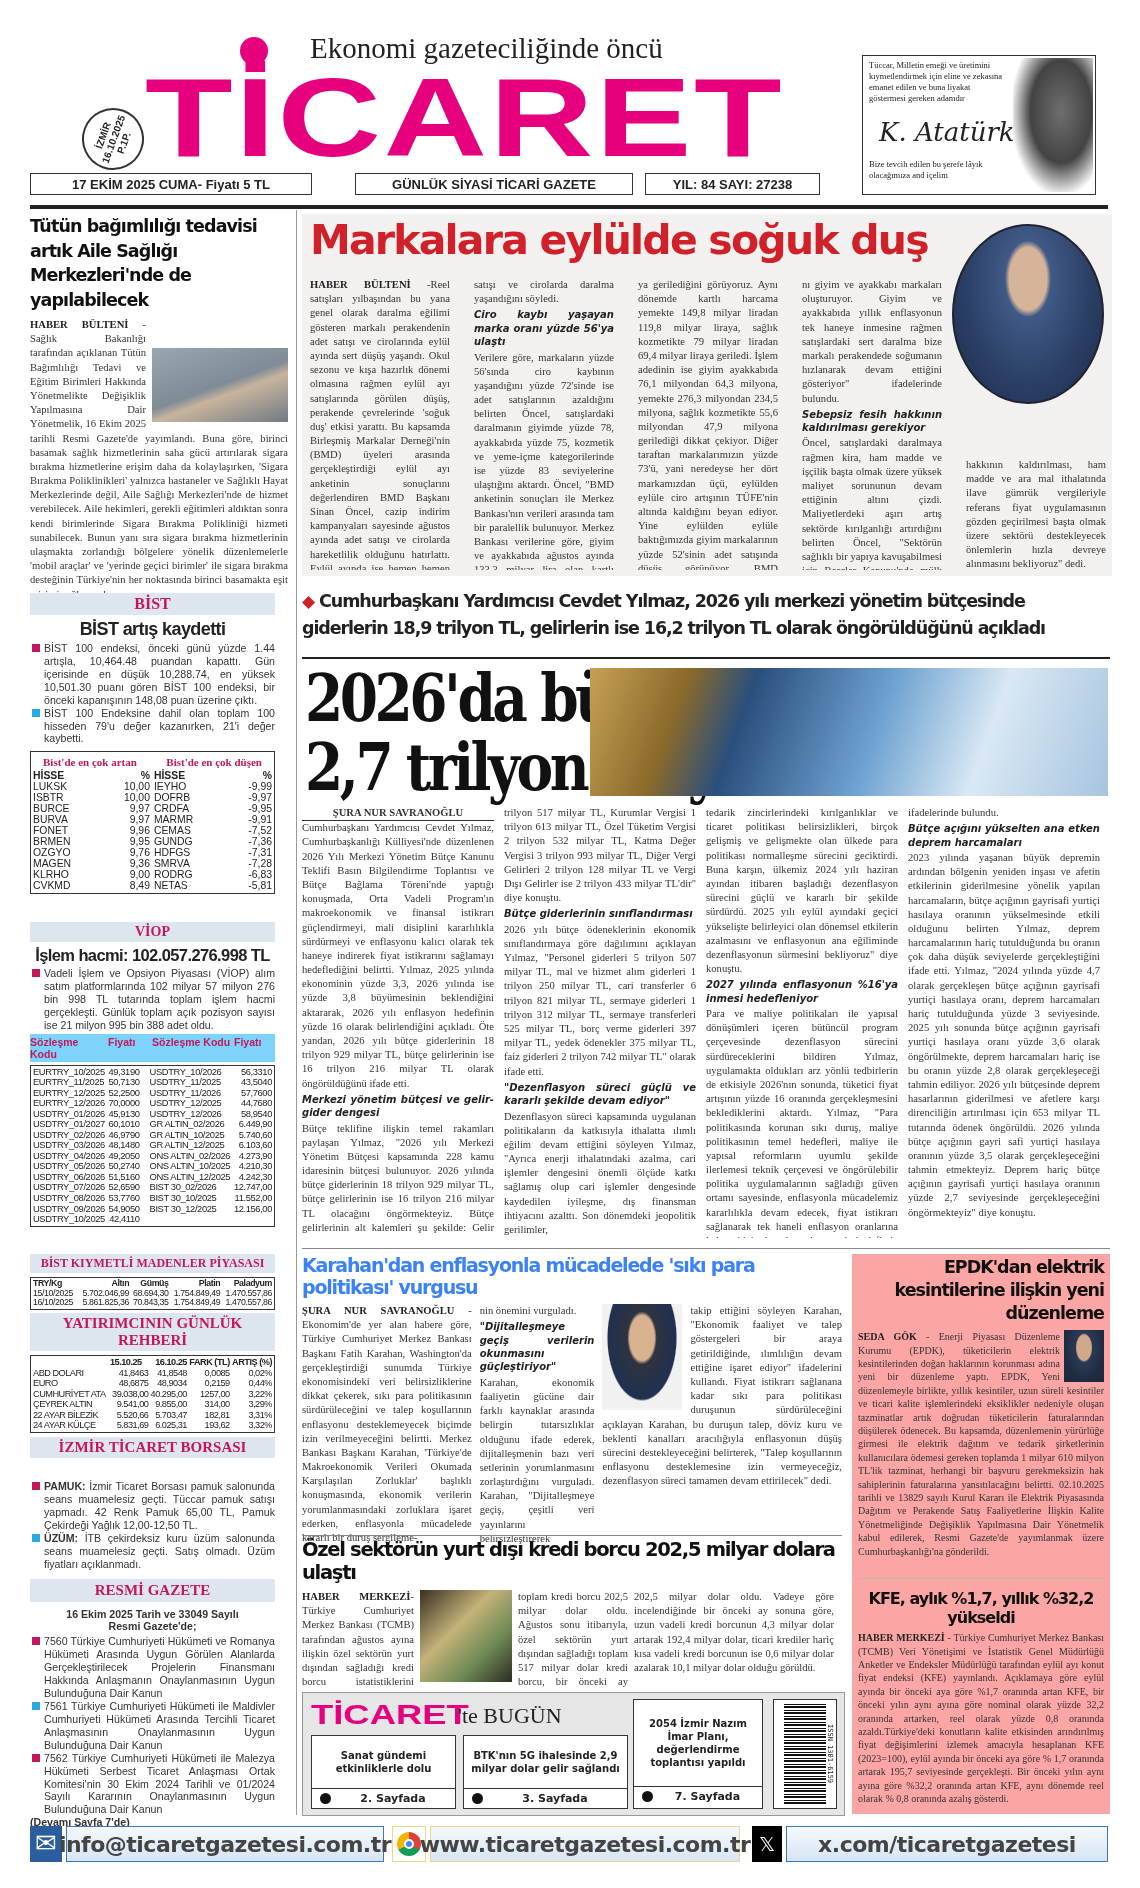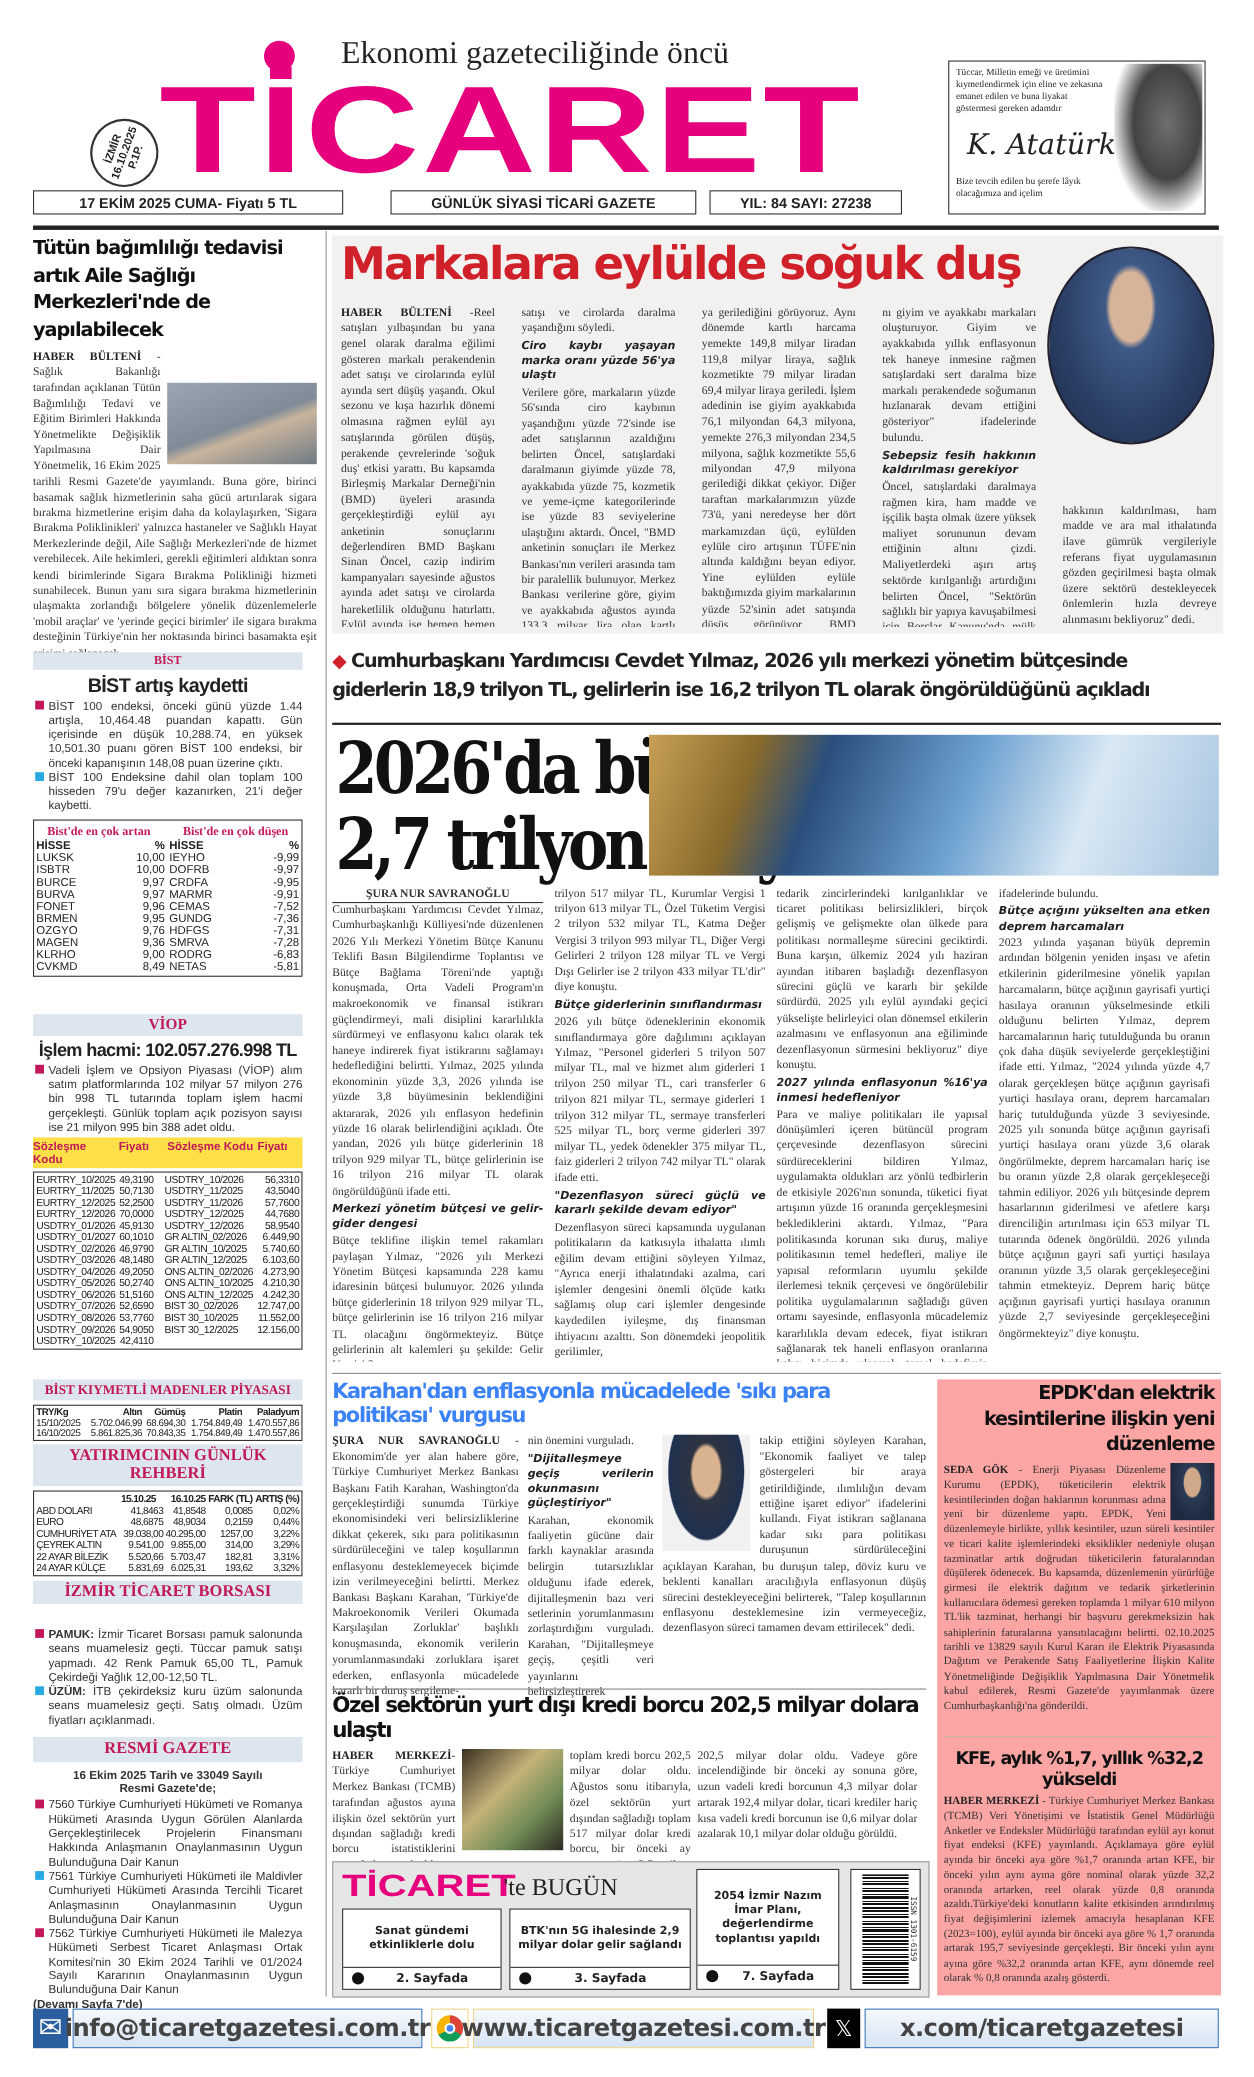--- a/index.html
+++ b/index.html
@@ -56,21 +56,21 @@
 <div class="abs" style="left:30px;top:214px;width:258px;">
   <div class="headline-sans" style="font-size:17.5px;line-height:1.4;color:#111;font-family:'DejaVu Sans',sans-serif;letter-spacing:-0.9px;">Tütün bağımlılığı tedavisi artık Aile Sağlığı Merkezleri'nde de yapılabilecek</div>
   <div class="body-text" style="margin-top:6px;">
     <div class="photo" style="float:right;width:136px;height:74px;margin:30px 0 2px 6px;background:linear-gradient(160deg,#9aa6b1,#7f8b97 50%,#c8b49d 60%,#6f7a84);"></div>
     <b style="font-family:'Liberation Serif',serif;">HABER BÜLTENİ</b> - <span>Sağlık Bakanlığı tarafından açıklanan Tütün Bağımlılığı Tedavi ve Eğitim Birimleri Hakkında Yönetmelikte Değişiklik Yapılmasına Dair Yönetmelik, 16 Ekim 2025 tarihli Resmi Gazete'de yayımlandı.</span>
     <span>Buna göre, birinci basamak sağlık hizmetlerinin saha gücü artırılarak sigara bırakma hizmetlerine erişim daha da kolaylaşırken, 'Sigara Bırakma Poliklinikleri' yalnızca hastaneler ve Sağlıklı Hayat Merkezlerinde değil, Aile Sağlığı Merkezleri'nde de hizmet verebilecek. Aile hekimleri, gerekli eğitimleri aldıktan sonra kendi birimlerinde Sigara Bırakma Polikliniği hizmeti sunabilecek. Bunun yanı sıra sigara bırakma hizmetlerinin ulaşmakta zorlandığı bölgelere yönelik düzenlemelerle 'mobil araçlar' ve 'yerinde geçici birimler' ile sigara bırakma desteğinin Türkiye'nin her noktasında birinci basamakta eşit erişimi sağlanacak.</span>
   </div>
 </div>
 
 <div class="abs" style="left:30px;top:593px;width:245px;">
-  <div class="section-bar" style="font-size:11px;padding:2px 0;">BİST</div>
+  <div class="section-bar" style="font-size:16px;padding:2px 0;">BİST</div>
   <div class="headline-sans" style="font-size:18px;text-align:center;margin:4px 0 2px;">BİST artış kaydetti</div>
   <div class="sans-sm" style="padding-left:14px;text-indent:-12px;"><span class="sq-red"></span><span>BİST 100 endeksi, önceki günü yüzde 1.44 artışla, 10,464.48 puandan kapattı. Gün içerisinde en düşük 10,288.74, en yüksek 10,501.30 puanı gören BİST 100 endeksi, bir önceki kapanışının 148,08 puan üzerine çıktı.</span></div>
   <div class="sans-sm" style="padding-left:14px;text-indent:-12px;"><span class="sq-blue"></span><span>BİST 100 Endeksine dahil olan toplam 100 hisseden 79'u değer kazanırken, 21'i değer kaybetti.</span></div>
   <div style="border:1.5px solid #333;margin-top:6px;padding:2px 2px;">
     <div style="display:flex;justify-content:space-between;color:#c2185b;font-weight:bold;font-size:11px;padding:2px 10px;">
       <span>Bist'de en çok artan</span>
       <span>Bist'de en çok düşen</span>
     </div>
     <table style="width:100%;font-size:10.4px;">
       <thead>
@@ -144,21 +144,21 @@
           </tr>
         </tbody>
     </table>
   </div>
 </div>
 
 <div class="abs" style="left:30px;top:922px;width:245px;">
   <div class="section-bar" style="font-size:14px;padding:2px 0;">VİOP</div>
   <div class="headline-sans" style="font-size:16.5px;text-align:center;margin:4px 0 2px;">İşlem hacmi: 102.057.276.998 TL</div>
   <div class="sans-sm" style="padding-left:14px;text-indent:-12px;"><span class="sq-red"></span><span>Vadeli İşlem ve Opsiyon Piyasası (VİOP) alım satım platformlarında 102 milyar 57 milyon 276 bin 998 TL tutarında toplam işlem hacmi gerçekleşti. Günlük toplam açık pozisyon sayısı ise 21 milyon 995 bin 388 adet oldu.</span></div>
-  <div style="background:#fde047;display:flex;color:#c2185b;font-weight:bold;font-family:'Liberation Sans',sans-serif;font-size:10.5px;padding:2px 0;margin-top:2px;">
+  <div style="background:#7dd3fc;display:flex;color:#c2185b;font-weight:bold;font-family:'Liberation Sans',sans-serif;font-size:10.5px;padding:2px 0;margin-top:2px;">
     <span style="width:78px;">Sözleşme Kodu</span>
     <span style="width:44px;">Fiyatı</span>
     <span style="width:82px;">Sözleşme Kodu</span>
     <span>Fiyatı</span>
   </div>
   <div style="border:1.5px solid #333;margin-top:3px;padding:1px 2px;">
     <table style="width:100%;font-size:9.4px;letter-spacing:-0.4px;line-height:1.12;">
         <tbody id="viop-rows">
           <tr>
             <td style="">EURTRY_10/2025</td>

